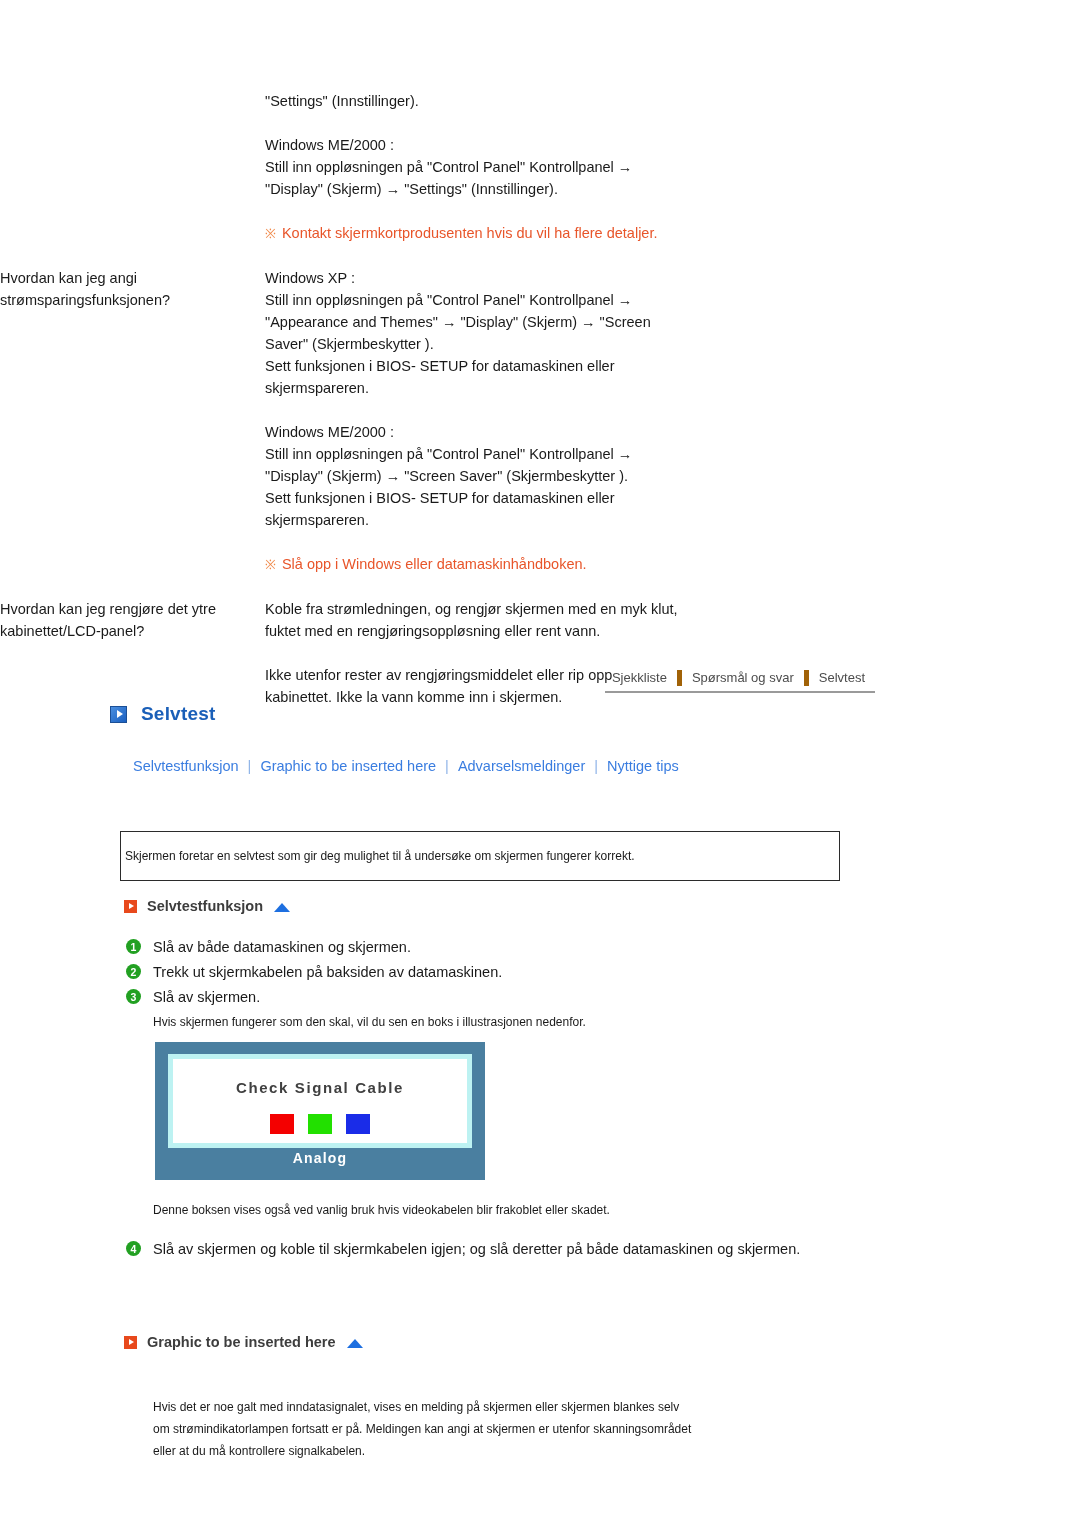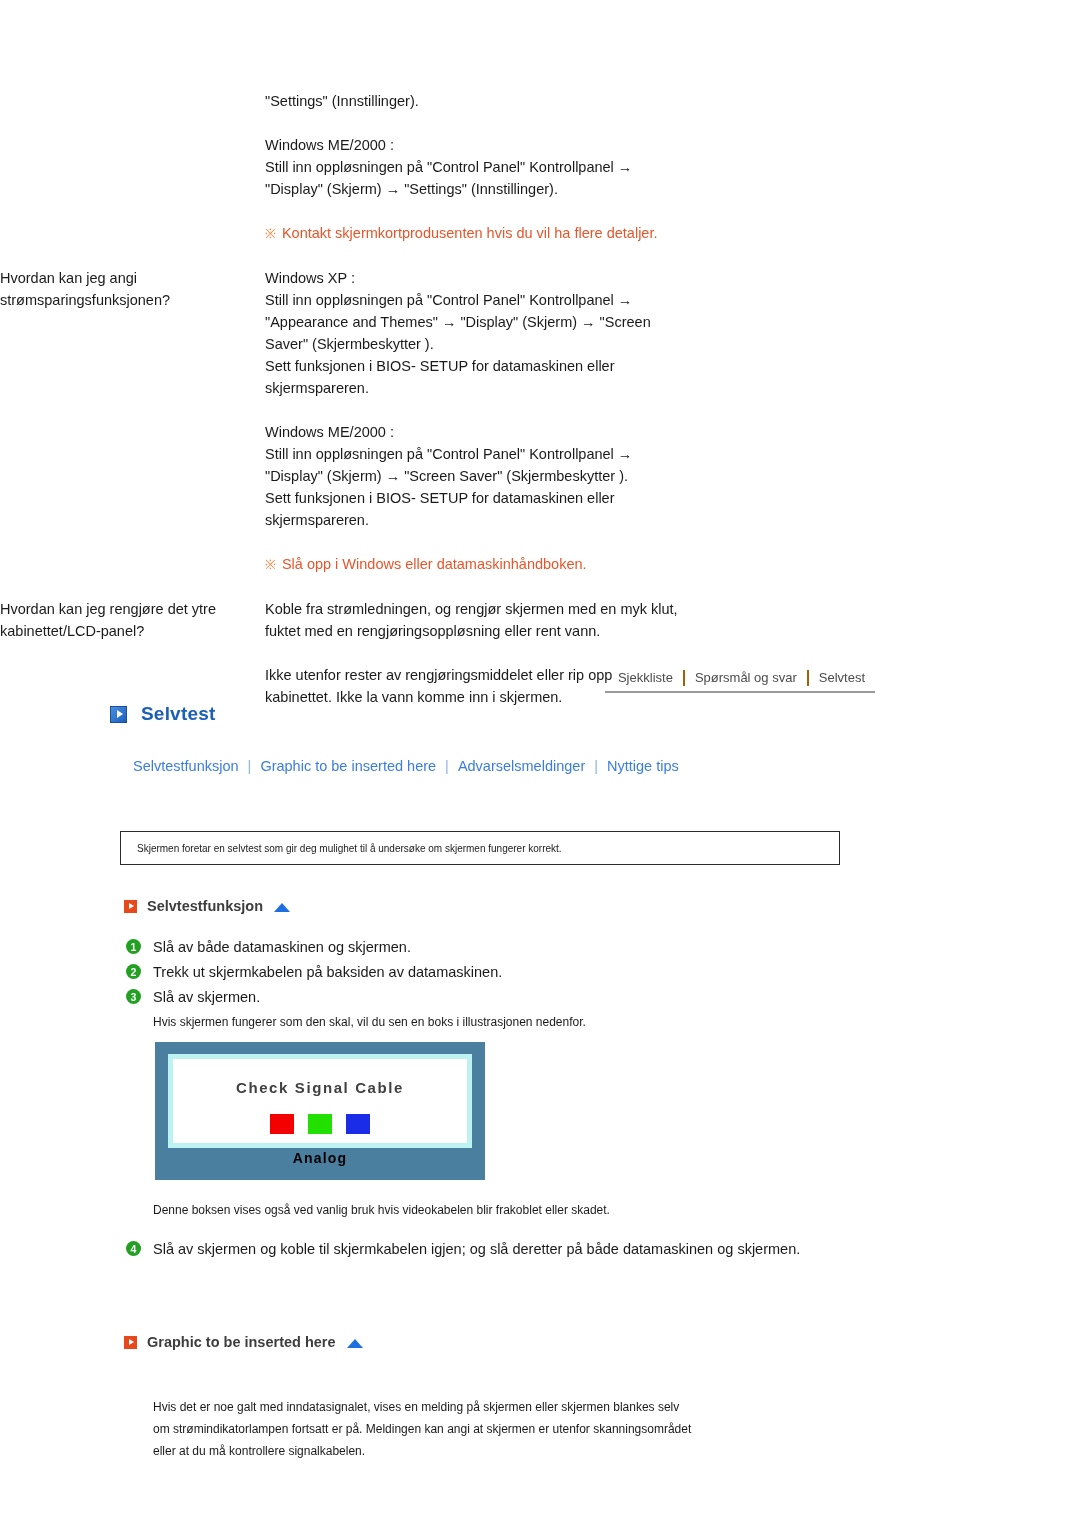--- a/index.html
+++ b/index.html
@@ -78,21 +78,21 @@
     justify-content: flex-end;
     border-bottom: 2px solid #9a9a9a;
     padding-bottom: 5px;
     box-sizing: border-box;
   }
   .tab {
     font-size: 13px;
     color: #4c4c4c;
     padding: 0 10px;
     white-space: nowrap;
-    border-left: 2px solid #a16207;
+    border-left: 5px solid #a16207;
     line-height: 16px;
   }
   .tab:first-child {
     border-left: none;
     margin-top: 22px;
   }
 
   
   .main-heading {
     position: absolute;
@@ -144,27 +144,27 @@
     color: #8fb4e8;
     padding: 0 9px;
   }
 
   
   .infobox {
     position: absolute;
     left: 120px;
     top: 831px;
     width: 720px;
-    height: 34px;
+    height: 50px;
     border: 1.5px solid #2b2b2b;
     box-sizing: border-box;
     display: flex;
     align-items: center;
-    padding-left: 16px;
-    font-size: 10px;
+    padding-left: 4px;
+    font-size: 12px;
     color: #1a1a1a;
   }
 
   
   .sec-heading {
     position: absolute;
     display: flex;
     align-items: center;
   }
   .orange-arrow-box {
@@ -272,21 +272,21 @@
   }
   .sw { width: 24px; height: 20px; }
   .monitor-label {
     height: 20px;
     display: flex;
     align-items: center;
     justify-content: center;
     font-size: 14px;
     font-weight: bold;
     letter-spacing: 1.2px;
-    color: #000000;
+    color: #ffffff;
   }
 </style>
 </head>
 <body>
 
 <div class="page">
 
   <div class="faq" style="top:90px; position:absolute;">
 
     <div class="faq-row">

